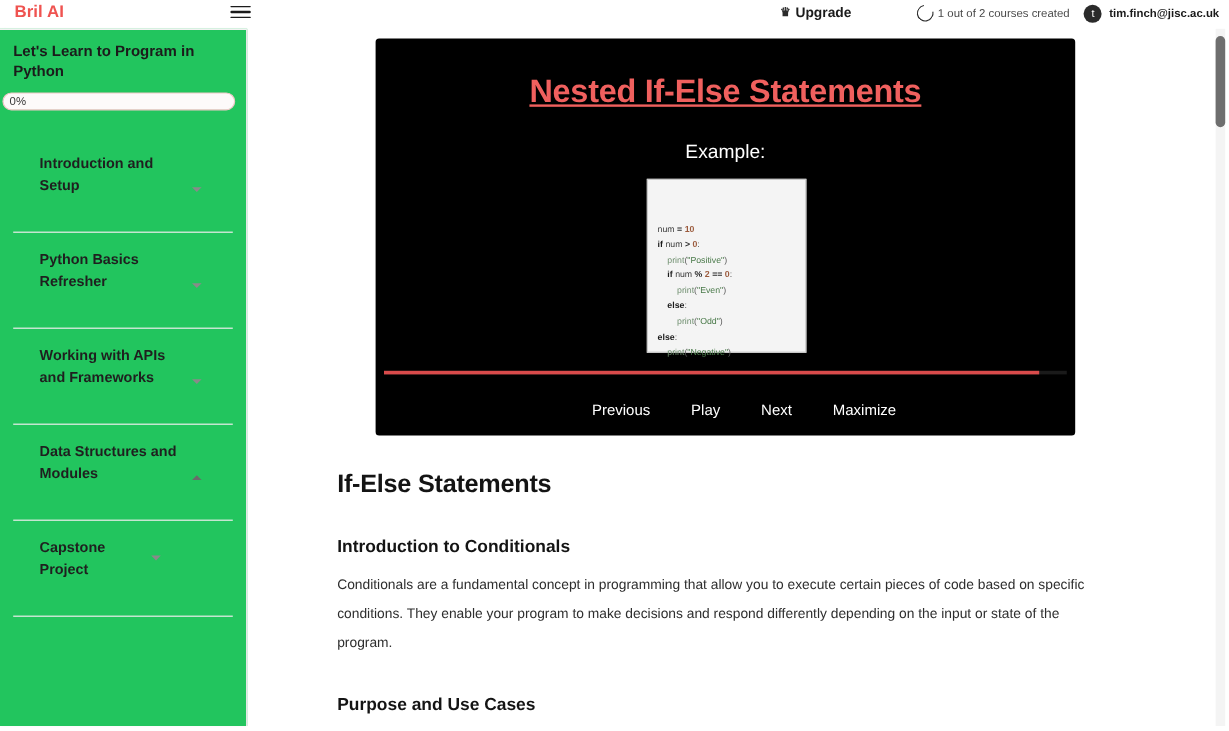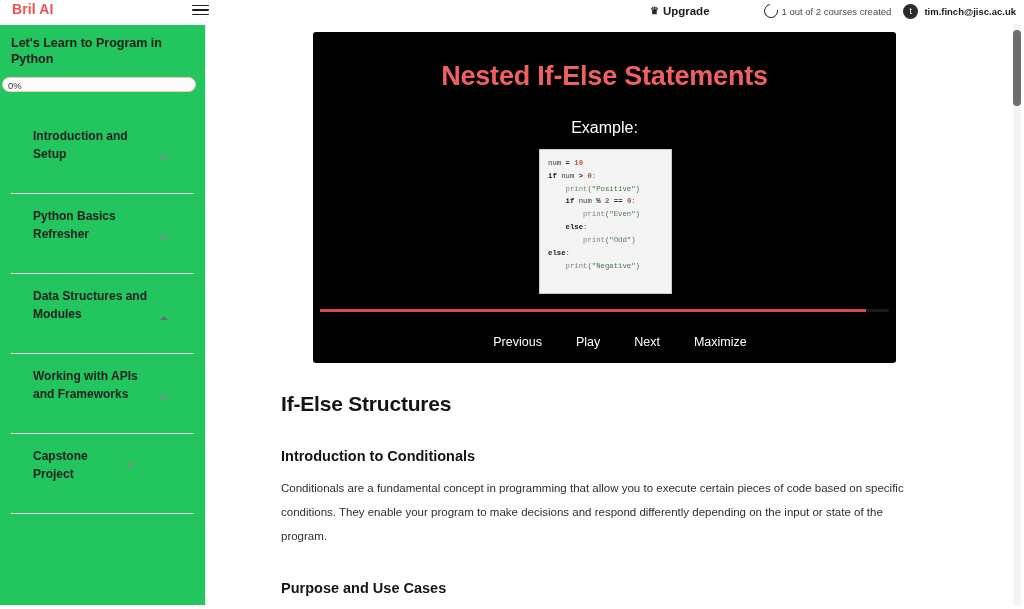--- a/index.html
+++ b/index.html
@@ -223,20 +223,21 @@
     overflow: hidden;
   }
 
   .slide-title {
     text-align: center;
     margin-top: 29px;
     font-size: 27px;
     font-weight: bold;
     color: #f0605e;
     letter-spacing: -0.2px;
+    text-decoration: underline;
   }
 
   .slide-example-label {
     text-align: center;
     margin-top: 27px;
     font-size: 16px;
     font-weight: normal;
     color: #ffffff;
   }
 
@@ -244,25 +245,26 @@
     position: absolute;
     left: 226px;
     top: 117px;
     width: 133px;
     height: 145px;
     background: #f4f4f4;
     border: 1px solid #c9c9c9;
     padding: 7px 8px;
   }
   .code-pre {
-    font-family: Liberation Mono, monospace;
+    font-family: Liberation Sans, sans-serif;
     font-size: 7.3px;
     line-height: 1.76;
     white-space: pre;
     color: #2a2a2a;
+    margin-top: 28px;
   }
   .tok-kw     { color: #1a1a1a; font-weight: bold; }
   .tok-fn     { color: #6f8f6f; }
   .tok-str    { color: #4a7a4a; }
   .tok-num    { color: #9b5a3c; font-weight: bold; }
   .tok-name   { color: #3a3a3a; }
   .tok-op     { color: #2a2a2a; font-weight: bold; }
   .tok-punct  { color: #5a5a5a; }
 
   .player-progress {
@@ -383,26 +385,26 @@
   <div class="module-list">
     <div class="module-item">
       <span class="module-label">Introduction and Setup</span>
       <span class="chevron down"></span>
     </div>
     <div class="module-item">
       <span class="module-label">Python Basics Refresher</span>
       <span class="chevron down"></span>
     </div>
     <div class="module-item">
+      <span class="module-label">Working with APIs and Frameworks</span>
+      <span class="chevron down"></span>
+    </div>
+    <div class="module-item">
       <span class="module-label">Data Structures and Modules</span>
       <span class="chevron up"></span>
-    </div>
-    <div class="module-item">
-      <span class="module-label">Working with APIs and Frameworks</span>
-      <span class="chevron down"></span>
     </div>
     <div class="module-item compact">
       <span class="module-label">Capstone Project</span>
       <span class="chevron down"></span>
     </div>
   </div>
 </div>
 
 <div class="main">
 
@@ -428,21 +430,21 @@
 
     <div class="player-controls">
       <button class="control-btn">Previous</button>
       <button class="control-btn">Play</button>
       <button class="control-btn">Next</button>
       <button class="control-btn">Maximize</button>
     </div>
   </div>
 
   <div class="article">
-    <h1>If-Else Structures</h1>
+    <h1>If-Else Statements</h1>
     <h2>Introduction to Conditionals</h2>
     <p>Conditionals are a fundamental concept in programming that allow you to execute certain pieces of code based on specific conditions. They enable your program to make decisions and respond differently depending on the input or state of the program.</p>
     <h2>Purpose and Use Cases</h2>
 
   </div>
 </div>
 
 <div class="scrollbar-track"></div>
 <div class="scrollbar-thumb"></div>
 

